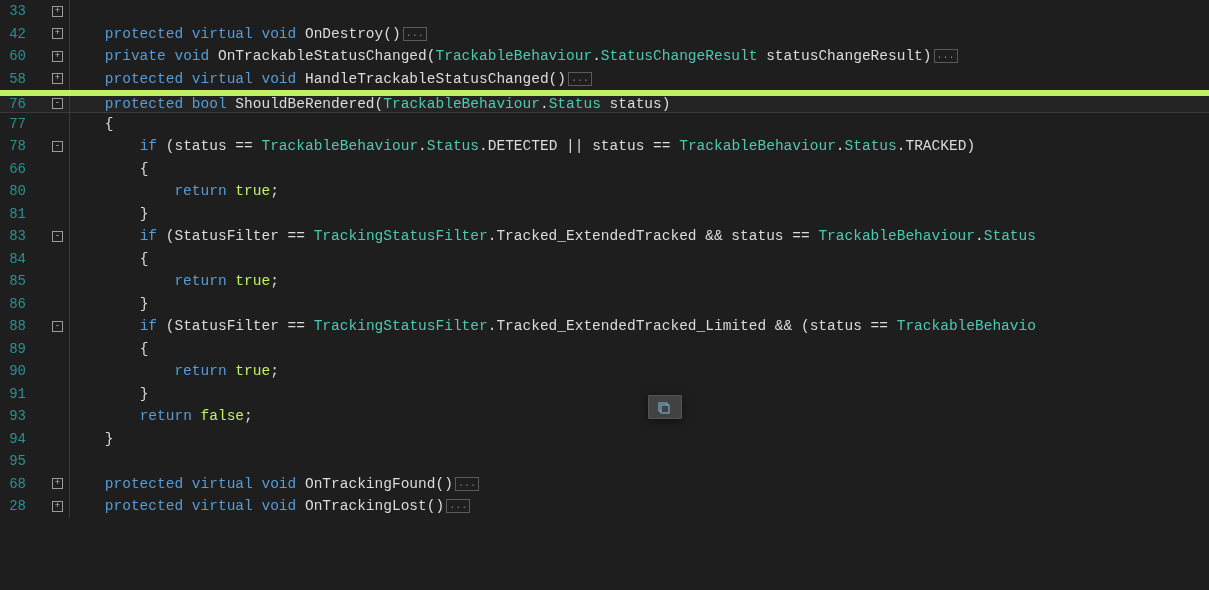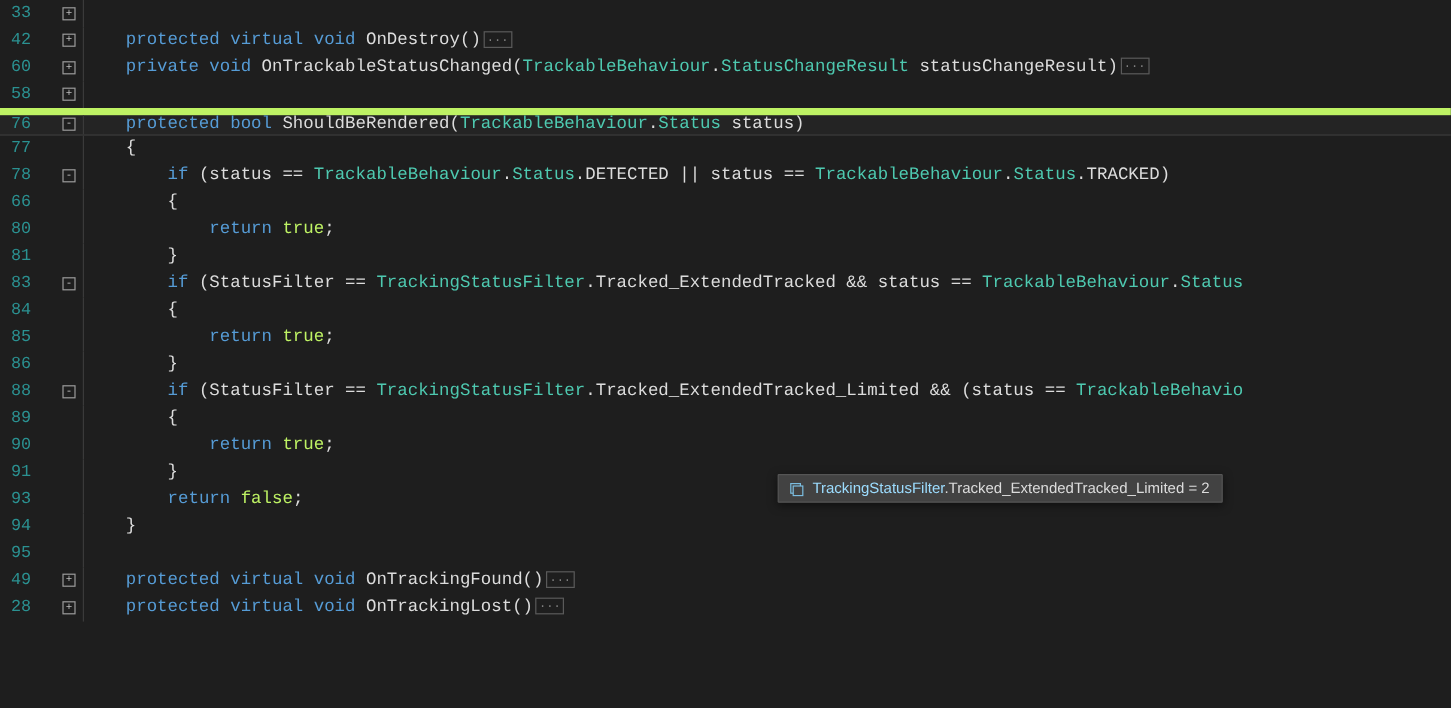--- a/index.html
+++ b/index.html
@@ -131,20 +131,21 @@
       <div class="fold">+</div>
     </div>
     <div class="code">    <span class="kw-mod">private void</span> <span class="ident">OnTrackableStatusChanged</span><span class="paren">(</span><span class="type">TrackableBehaviour</span><span class="punct">.</span><span class="type">StatusChangeResult</span> <span class="ident">statusChangeResult</span><span class="paren">)</span><span class="collapsed-box">...</span></div>
   </div>
 
   <div class="line">
     <div class="ln">58</div>
     <div class="gutter">
       <div class="fold">+</div>
     </div>
+    <div class="code">    <span class="kw-mod">protected virtual void</span> <span class="ident">HandleTrackableStatusChanged</span><span class="paren">()</span><span class="collapsed-box">...</span></div>
   </div>
 
   <div class="line highlighted">
     <div class="ln">76</div>
     <div class="gutter">
       <div class="fold">-</div>
     </div>
     <div class="code">    <span class="kw-mod">protected bool</span> <span class="ident">ShouldBeRendered</span><span class="paren">(</span><span class="type">TrackableBehaviour</span><span class="punct">.</span><span class="type">Status</span> <span class="ident">status</span><span class="paren">)</span></div>
   </div>
 
@@ -247,21 +248,21 @@
     <div class="code">    <span class="punct">}</span></div>
   </div>
 
   <div class="line">
     <div class="ln">95</div>
     <div class="gutter"></div>
     <div class="code"> </div>
   </div>
 
   <div class="line">
-    <div class="ln">49</div>
+    <div class="ln">68</div>
     <div class="gutter">
       <div class="fold">+</div>
     </div>
     <div class="code">    <span class="kw-mod">protected virtual void</span> <span class="ident">OnTrackingFound</span><span class="paren">()</span><span class="collapsed-box">...</span></div>
   </div>
 
   <div class="line">
     <div class="ln">28</div>
     <div class="gutter">
       <div class="fold">+</div>
@@ -271,14 +272,13 @@
 
 </div>
 
 <div class="tooltip" style="left:648px; top:395px;">
   <span class="tooltip-icon">
     <svg width="14" height="14" viewBox="0 0 14 14">
       <rect x="2" y="3" width="8" height="8" fill="none" stroke="#7bbde0" stroke-width="1"></rect>
       <rect x="4" y="5" width="8" height="8" fill="#424242" stroke="#7bbde0" stroke-width="1"></rect>
     </svg>
   </span>
-  <span><span style="color:#9cdcfe">TrackingStatusFilter</span><span>.Tracked_ExtendedTracked_Limited = 2</span></span>
 </div>
 
 </body></html>

